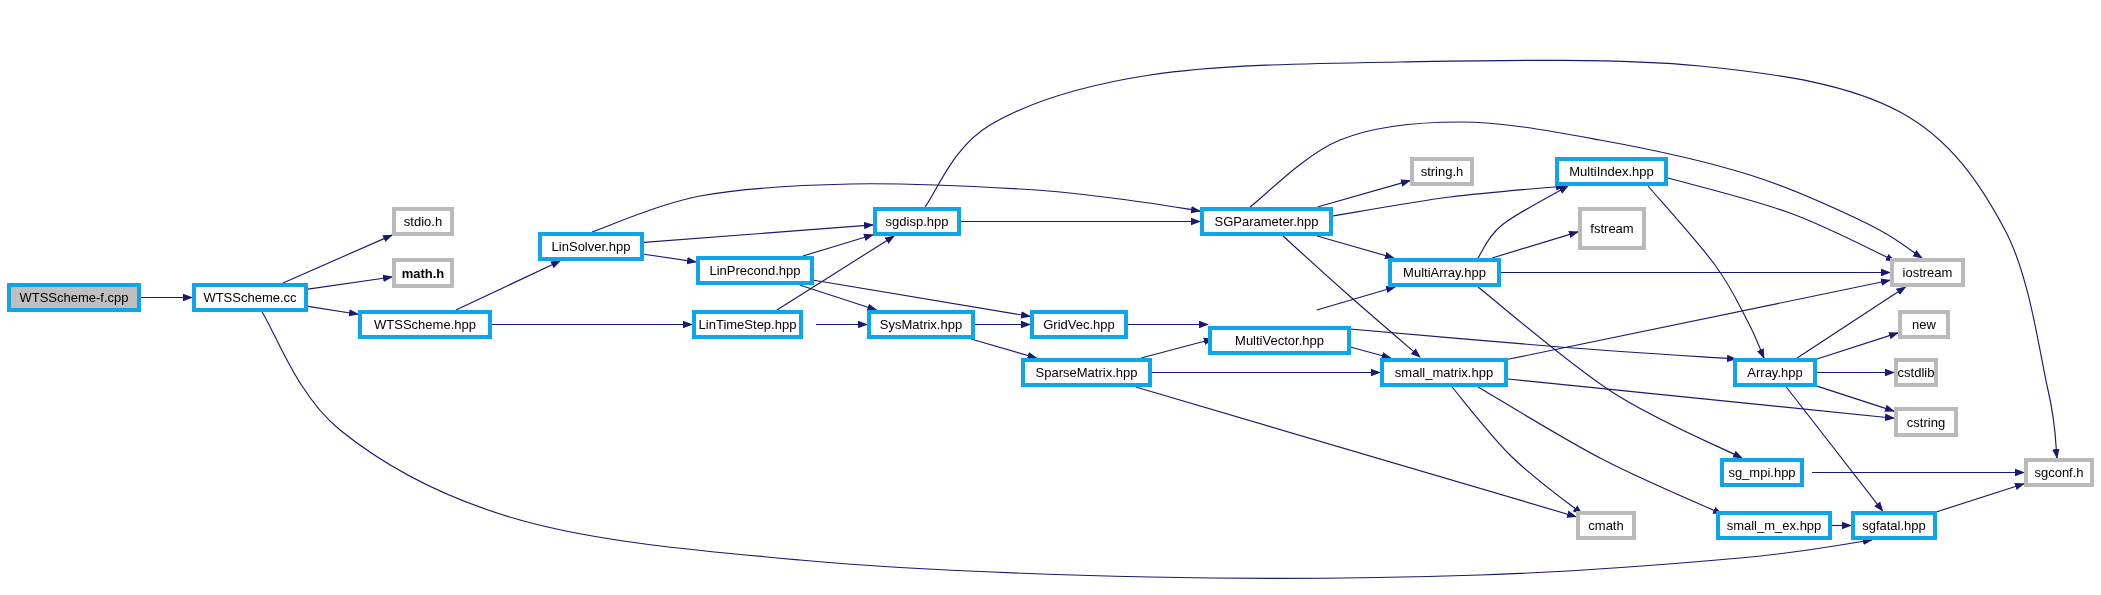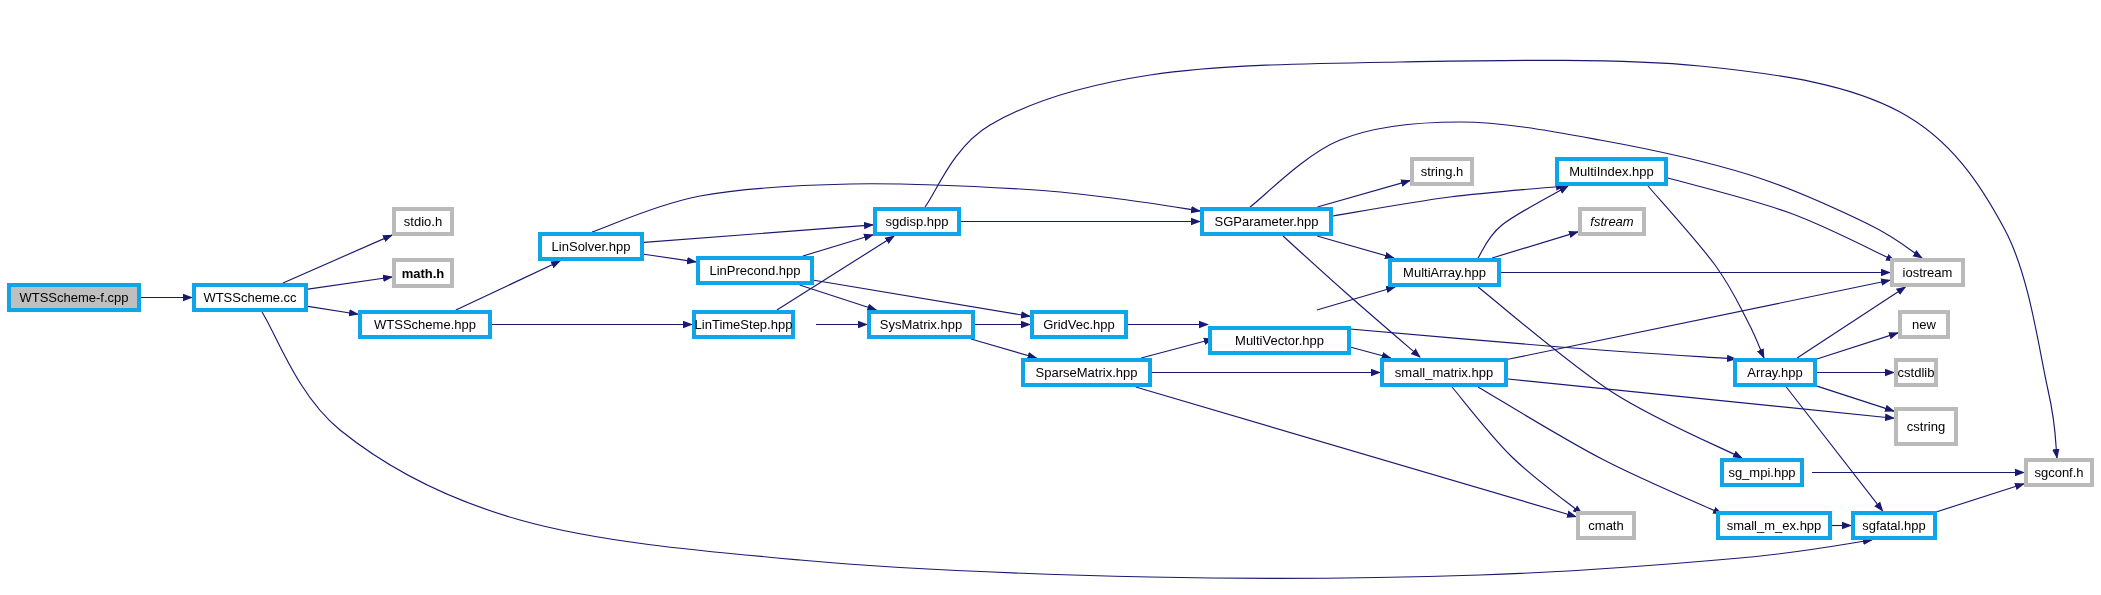--- a/index.html
+++ b/index.html
@@ -99,21 +99,21 @@
     </div>
     <div class="node file" style="left: 358px; top: 310px; width: 134px; height: 29px; text-align: center;">
       <span>WTSScheme.hpp</span>
     </div>
     <div class="node file" style="left: 538px; top: 232px; width: 106px; height: 29px;">
       <span>LinSolver.hpp</span>
     </div>
     <div class="node file" style="left: 696px; top: 256px; width: 118px; height: 29px;">
       <span>LinPrecond.hpp</span>
     </div>
-    <div class="node file" style="left: 692px; top: 310px; width: 103px; height: 29px;">
+    <div class="node file" style="left: 692px; top: 310px; width: 111px; height: 29px;">
       <span>LinTimeStep.hpp</span>
     </div>
     <div class="node file" style="left: 873px; top: 207px; width: 88px; height: 29px;">
       <span>sgdisp.hpp</span>
     </div>
     <div class="node file" style="left: 867px; top: 310px; width: 108px; height: 29px;">
       <span>SysMatrix.hpp</span>
     </div>
     <div class="node file" style="left: 1030px; top: 310px; width: 98px; height: 29px;">
       <span>GridVec.hpp</span>
@@ -126,42 +126,42 @@
     </div>
     <div class="node file" style="left: 1200px; top: 207px; width: 133px; height: 29px;">
       <span>SGParameter.hpp</span>
     </div>
     <div class="node system" style="left: 1410px; top: 157px; width: 64px; height: 29px;">
       <span>string.h</span>
     </div>
     <div class="node file" style="left: 1555px; top: 157px; width: 113px; height: 29px;">
       <span>MultiIndex.hpp</span>
     </div>
-    <div class="node system" style="left: 1578px; top: 207px; width: 68px; height: 29px; font-style: italic;">
+    <div class="node system" style="left: 1578px; top: 207px; width: 68px; height: 43px;">
       <span>fstream</span>
     </div>
     <div class="node file" style="left: 1388px; top: 258px; width: 113px; height: 29px;">
       <span>MultiArray.hpp</span>
     </div>
     <div class="node file" style="left: 1380px; top: 358px; width: 128px; height: 29px;">
       <span>small_matrix.hpp</span>
     </div>
     <div class="node system" style="left: 1890px; top: 258px; width: 75px; height: 29px;">
       <span>iostream</span>
     </div>
     <div class="node system" style="left: 1898px; top: 310px; width: 52px; height: 29px;">
       <span>new</span>
     </div>
     <div class="node file" style="left: 1733px; top: 358px; width: 84px; height: 29px;">
       <span>Array.hpp</span>
     </div>
     <div class="node system" style="left: 1894px; top: 358px; width: 44px; height: 29px;">
       <span>cstdlib</span>
     </div>
-    <div class="node system" style="left: 1894px; top: 407px; width: 64px; height: 39px;">
+    <div class="node system" style="left: 1894px; top: 407px; width: 64px; height: 30px;">
       <span>cstring</span>
     </div>
     <div class="node file" style="left: 1720px; top: 458px; width: 84px; height: 29px;">
       <span>sg_mpi.hpp</span>
     </div>
     <div class="node system" style="left: 2024px; top: 458px; width: 70px; height: 29px;">
       <span>sgconf.h</span>
     </div>
     <div class="node system" style="left: 1576px; top: 511px; width: 60px; height: 29px;">
       <span>cmath</span>

